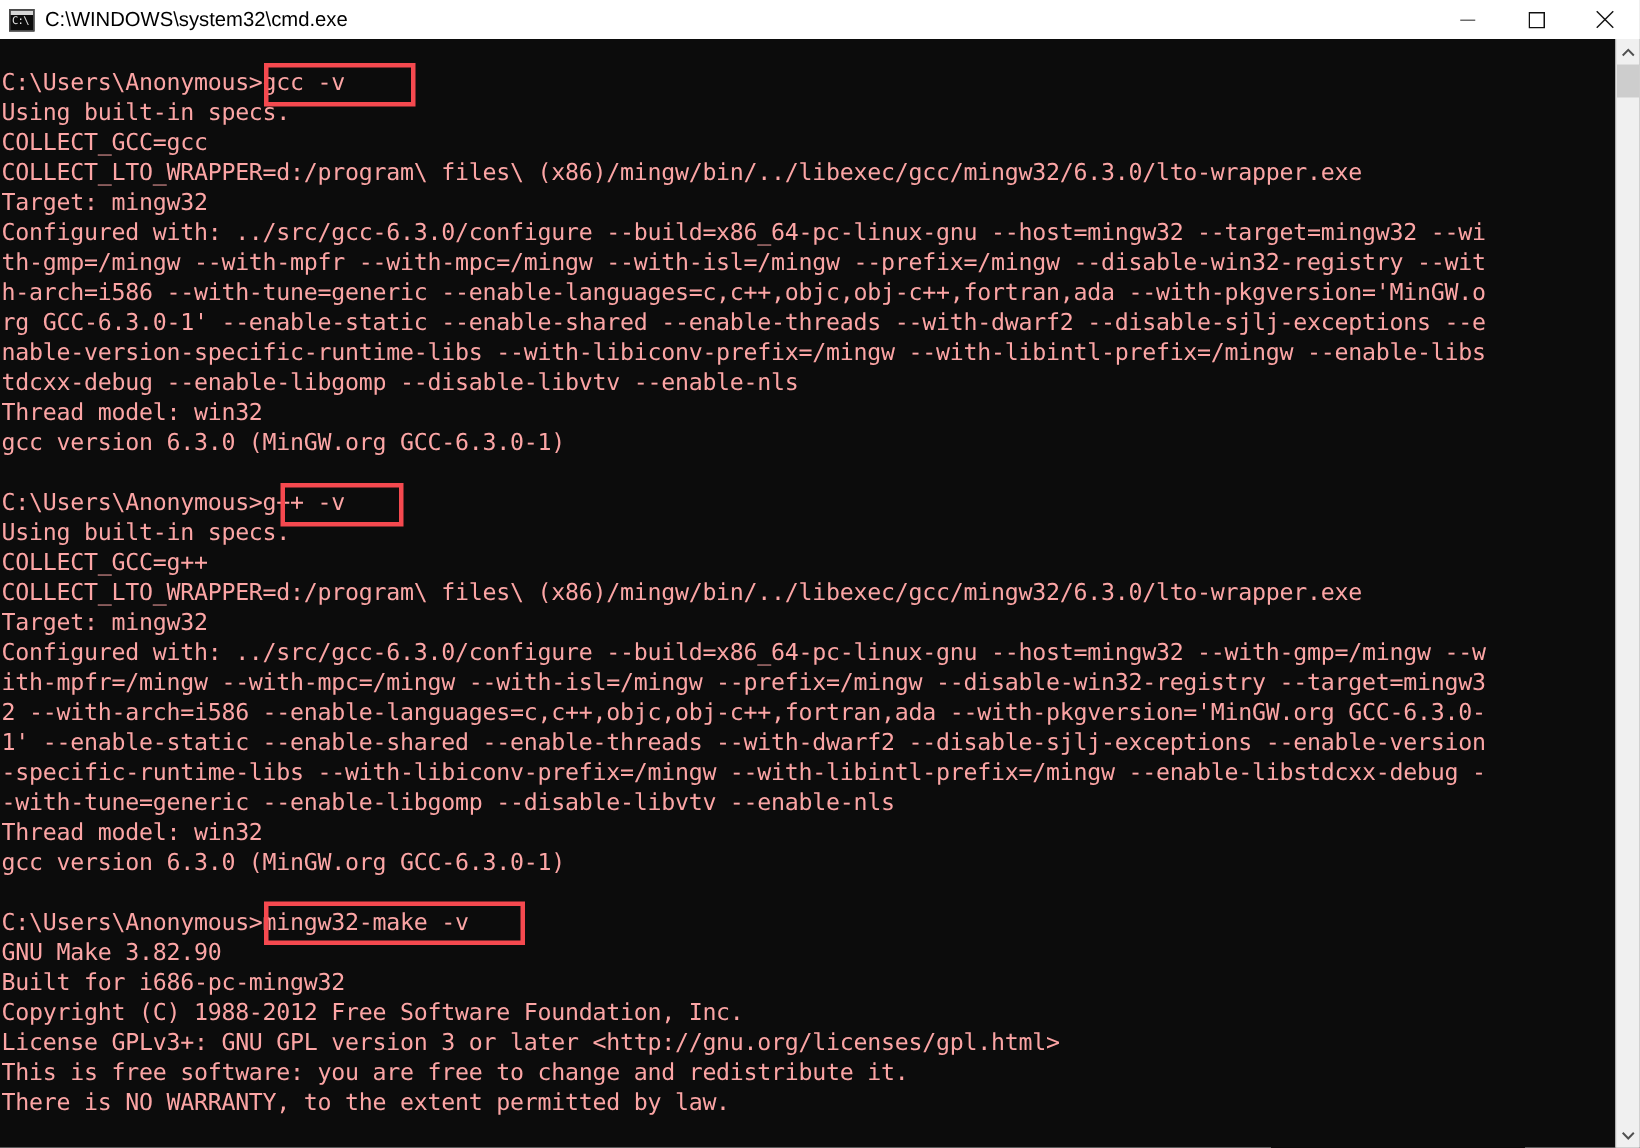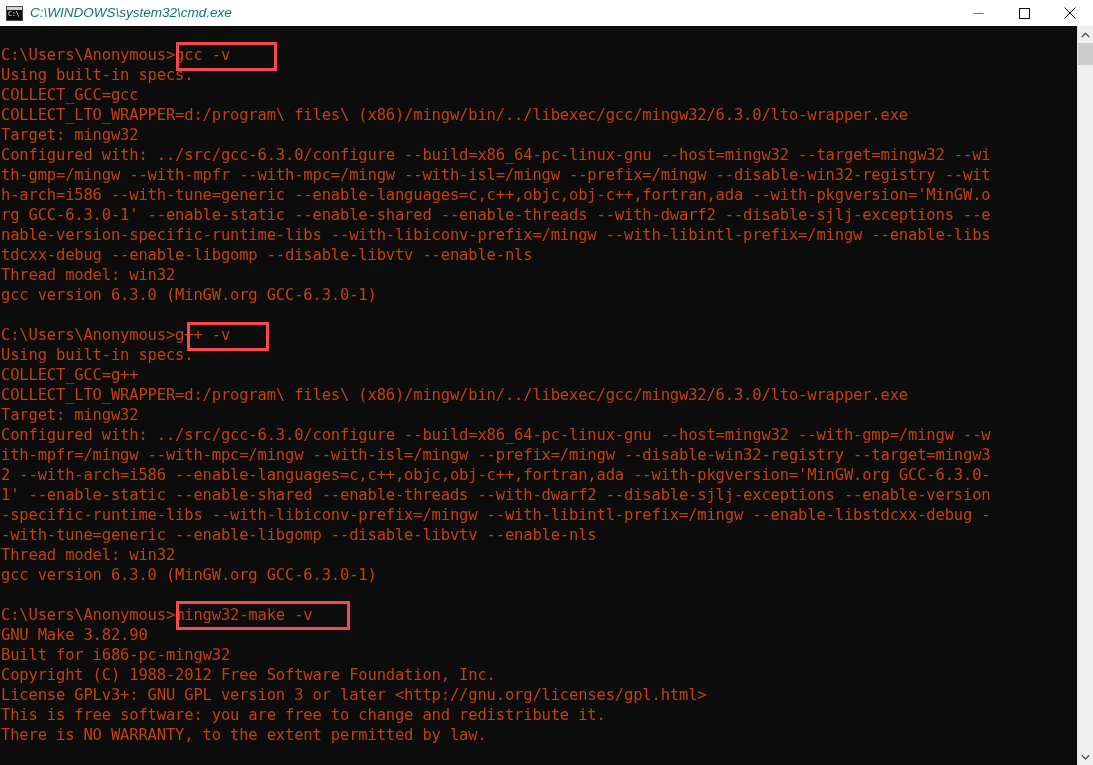--- a/index.html
+++ b/index.html
@@ -66,24 +66,23 @@
     font-family: "DejaVu Sans Mono", monospace;
     font-size: 7px;
     line-height: 9px;
     color: #e8e8e8;
     letter-spacing: -0.5px;
     white-space: nowrap;
   }
   #window-title {
     font-family: "Liberation Sans", sans-serif;
     font-size: 13.5px;
-    color: #0f766e;
+    color: #000000;
     white-space: nowrap;
     line-height: 26px;
-    font-style: italic;
   }
   #window-controls {
     display: flex;
     align-items: stretch;
     height: 26px;
     flex: 0 0 auto;
   }
   .win-btn {
     width: 46px;
     height: 26px;
@@ -126,21 +125,21 @@
     font-family: "DejaVu Sans Mono", monospace;
     font-size: 15.5px;
     line-height: 20px;
     color: #16c60c;
     white-space: pre;
     letter-spacing: -0.17px;
   }
   .cline {
     height: 20px;
     white-space: pre;
-    color: #c2410c;
+    color: #fca5a5;
   }
   .cline.blank { color: transparent; }
 
   
   .redbox {
     position: absolute;
     border: 3px solid #f5494f;
     box-sizing: border-box;
     pointer-events: none;
     background: transparent;

